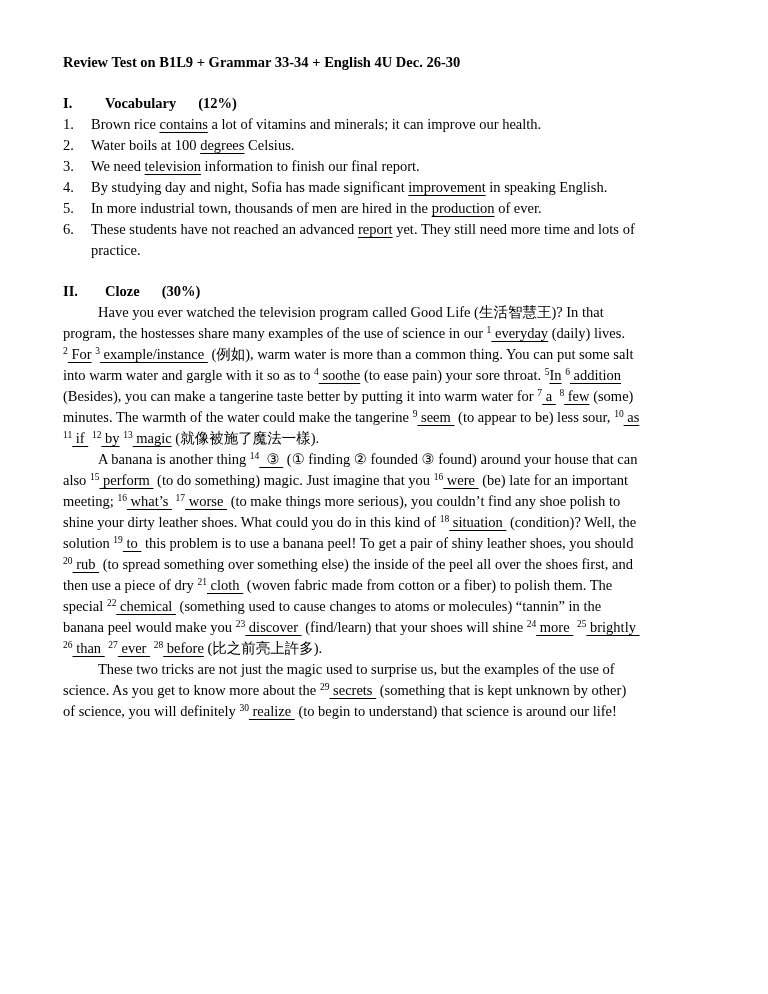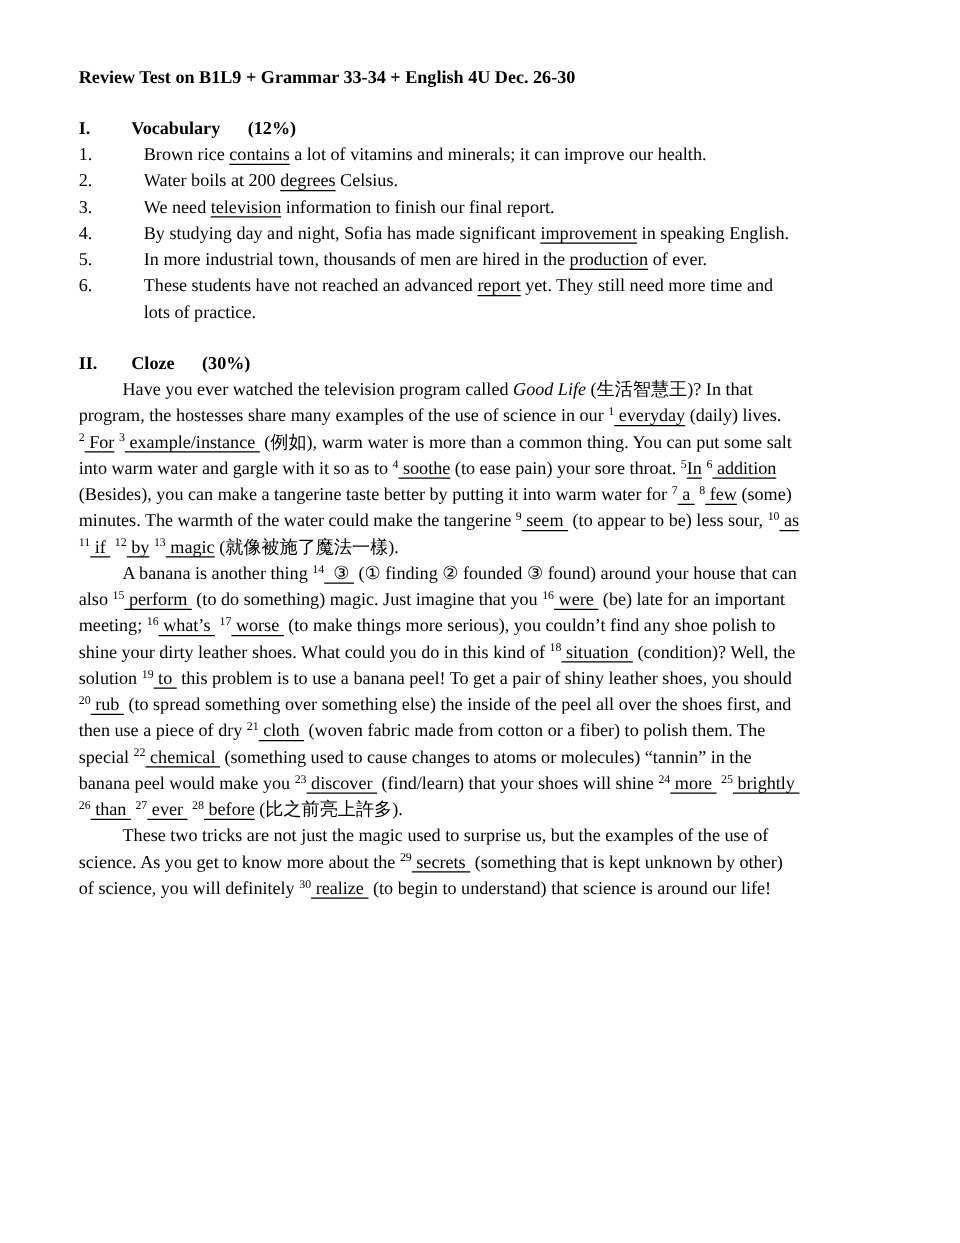--- a/index.html
+++ b/index.html
@@ -14,21 +14,21 @@
     box-sizing: border-box;
     padding: 52px 55px 0 63px;
     background: #ffffff;
     color: #000000;
     font-family: "Liberation Serif", "DejaVu Serif", serif;
     font-size: 14.5px;
     line-height: 21px;
     overflow: hidden;
   }
   .b { font-weight: bold; }
-  .i { font-style: italic; }
+  .i { }
   .u {
     text-decoration: underline;
     text-underline-offset: 3px;
     text-decoration-thickness: 1px;
   }
   .sup {
     font-size: 9.5px;
     vertical-align: 5px;
     line-height: 0;
   }
@@ -51,21 +51,21 @@
   .blank-number { width: 62px; margin-right: 0; }
   .sec-heading {
     display: flex;
     font-weight: bold;
   }
   .sec-heading.gap-above { margin-top: 20px; }
   .sec-numeral { width: 42px; flex: none; }
   .sec-pct { margin-left: 22px; text-align: center; }
   .vitem { display: flex; }
   .vitem .num { width: 28px; flex: none; }
-  .vitem .txt { flex: 1; margin-left: 24px; }
+  .vitem .txt { flex: 1; }
   .para {
     margin: 0;
     text-indent: 35px;
   }
 </style>
 </head>
 <body>
 
 <div class="page">
 
@@ -78,21 +78,21 @@
     <span class="sec-pct">(12%)</span>
   </div>
 
   <div class="vocab-list">
     <div class="vitem">
       <span class="num">1.</span>
       <span class="txt"><span>Brown rice </span><span class="u">contains</span><span> a lot of vitamins and minerals; it can improve our health.</span></span>
     </div>
     <div class="vitem">
       <span class="num">2.</span>
-      <span class="txt"><span>Water boils at 200 </span><span class="u">degrees</span><span> Celsius.</span></span>
+      <span class="txt"><span>Water boils at 100 </span><span class="u">degrees</span><span> Celsius.</span></span>
     </div>
     <div class="vitem">
       <span class="num">3.</span>
       <span class="txt"><span>We need </span><span class="u">television</span><span> information to finish our final report.</span></span>
     </div>
     <div class="vitem">
       <span class="num">4.</span>
       <span class="txt"><span>By studying day and night, Sofia has made significant </span><span class="u">improvement</span><span> in speaking English.</span></span>
     </div>
     <div class="vitem">

